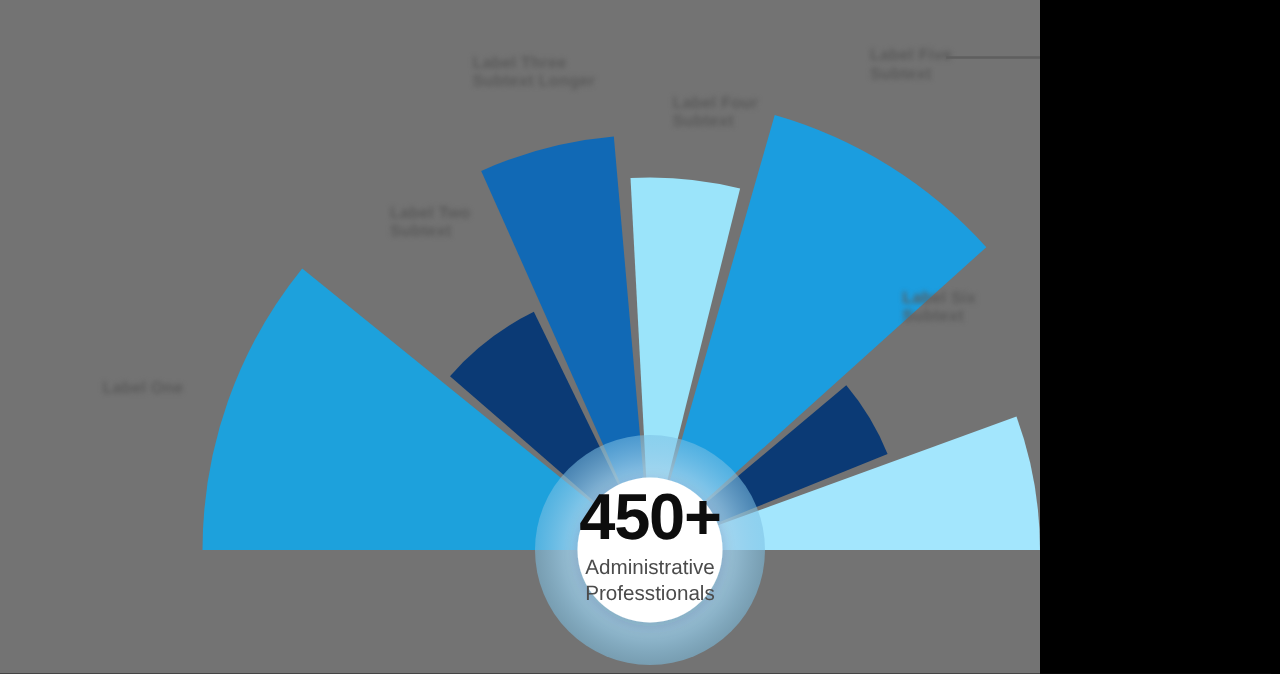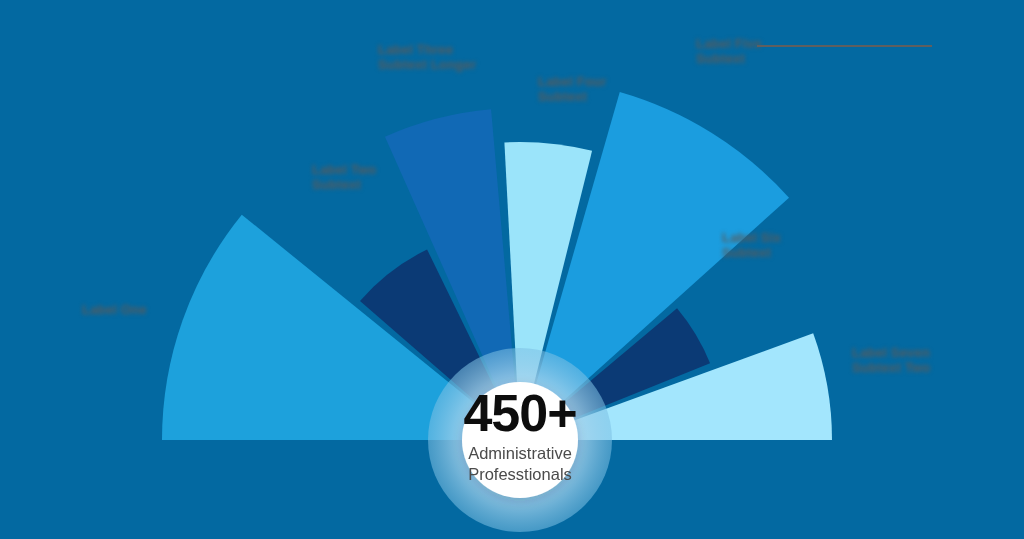--- a/index.html
+++ b/index.html
@@ -2,23 +2,23 @@
 <html><head>
 <meta charset="utf-8">
 <style>
   html, body {
     margin: 0;
     padding: 0;
     background: #000000;
   }
   #stage {
     position: relative;
-    width: 1024px;
+    width: 832px;
     height: 539px;
-    background: #0369a1;
+    background: #737373;
     overflow: hidden;
     font-family: "Liberation Sans", sans-serif;
   }
   #rosechart {
     position: absolute;
     left: 0;
     top: 0;
     width: 1024px;
     height: 539px;
     display: block;

